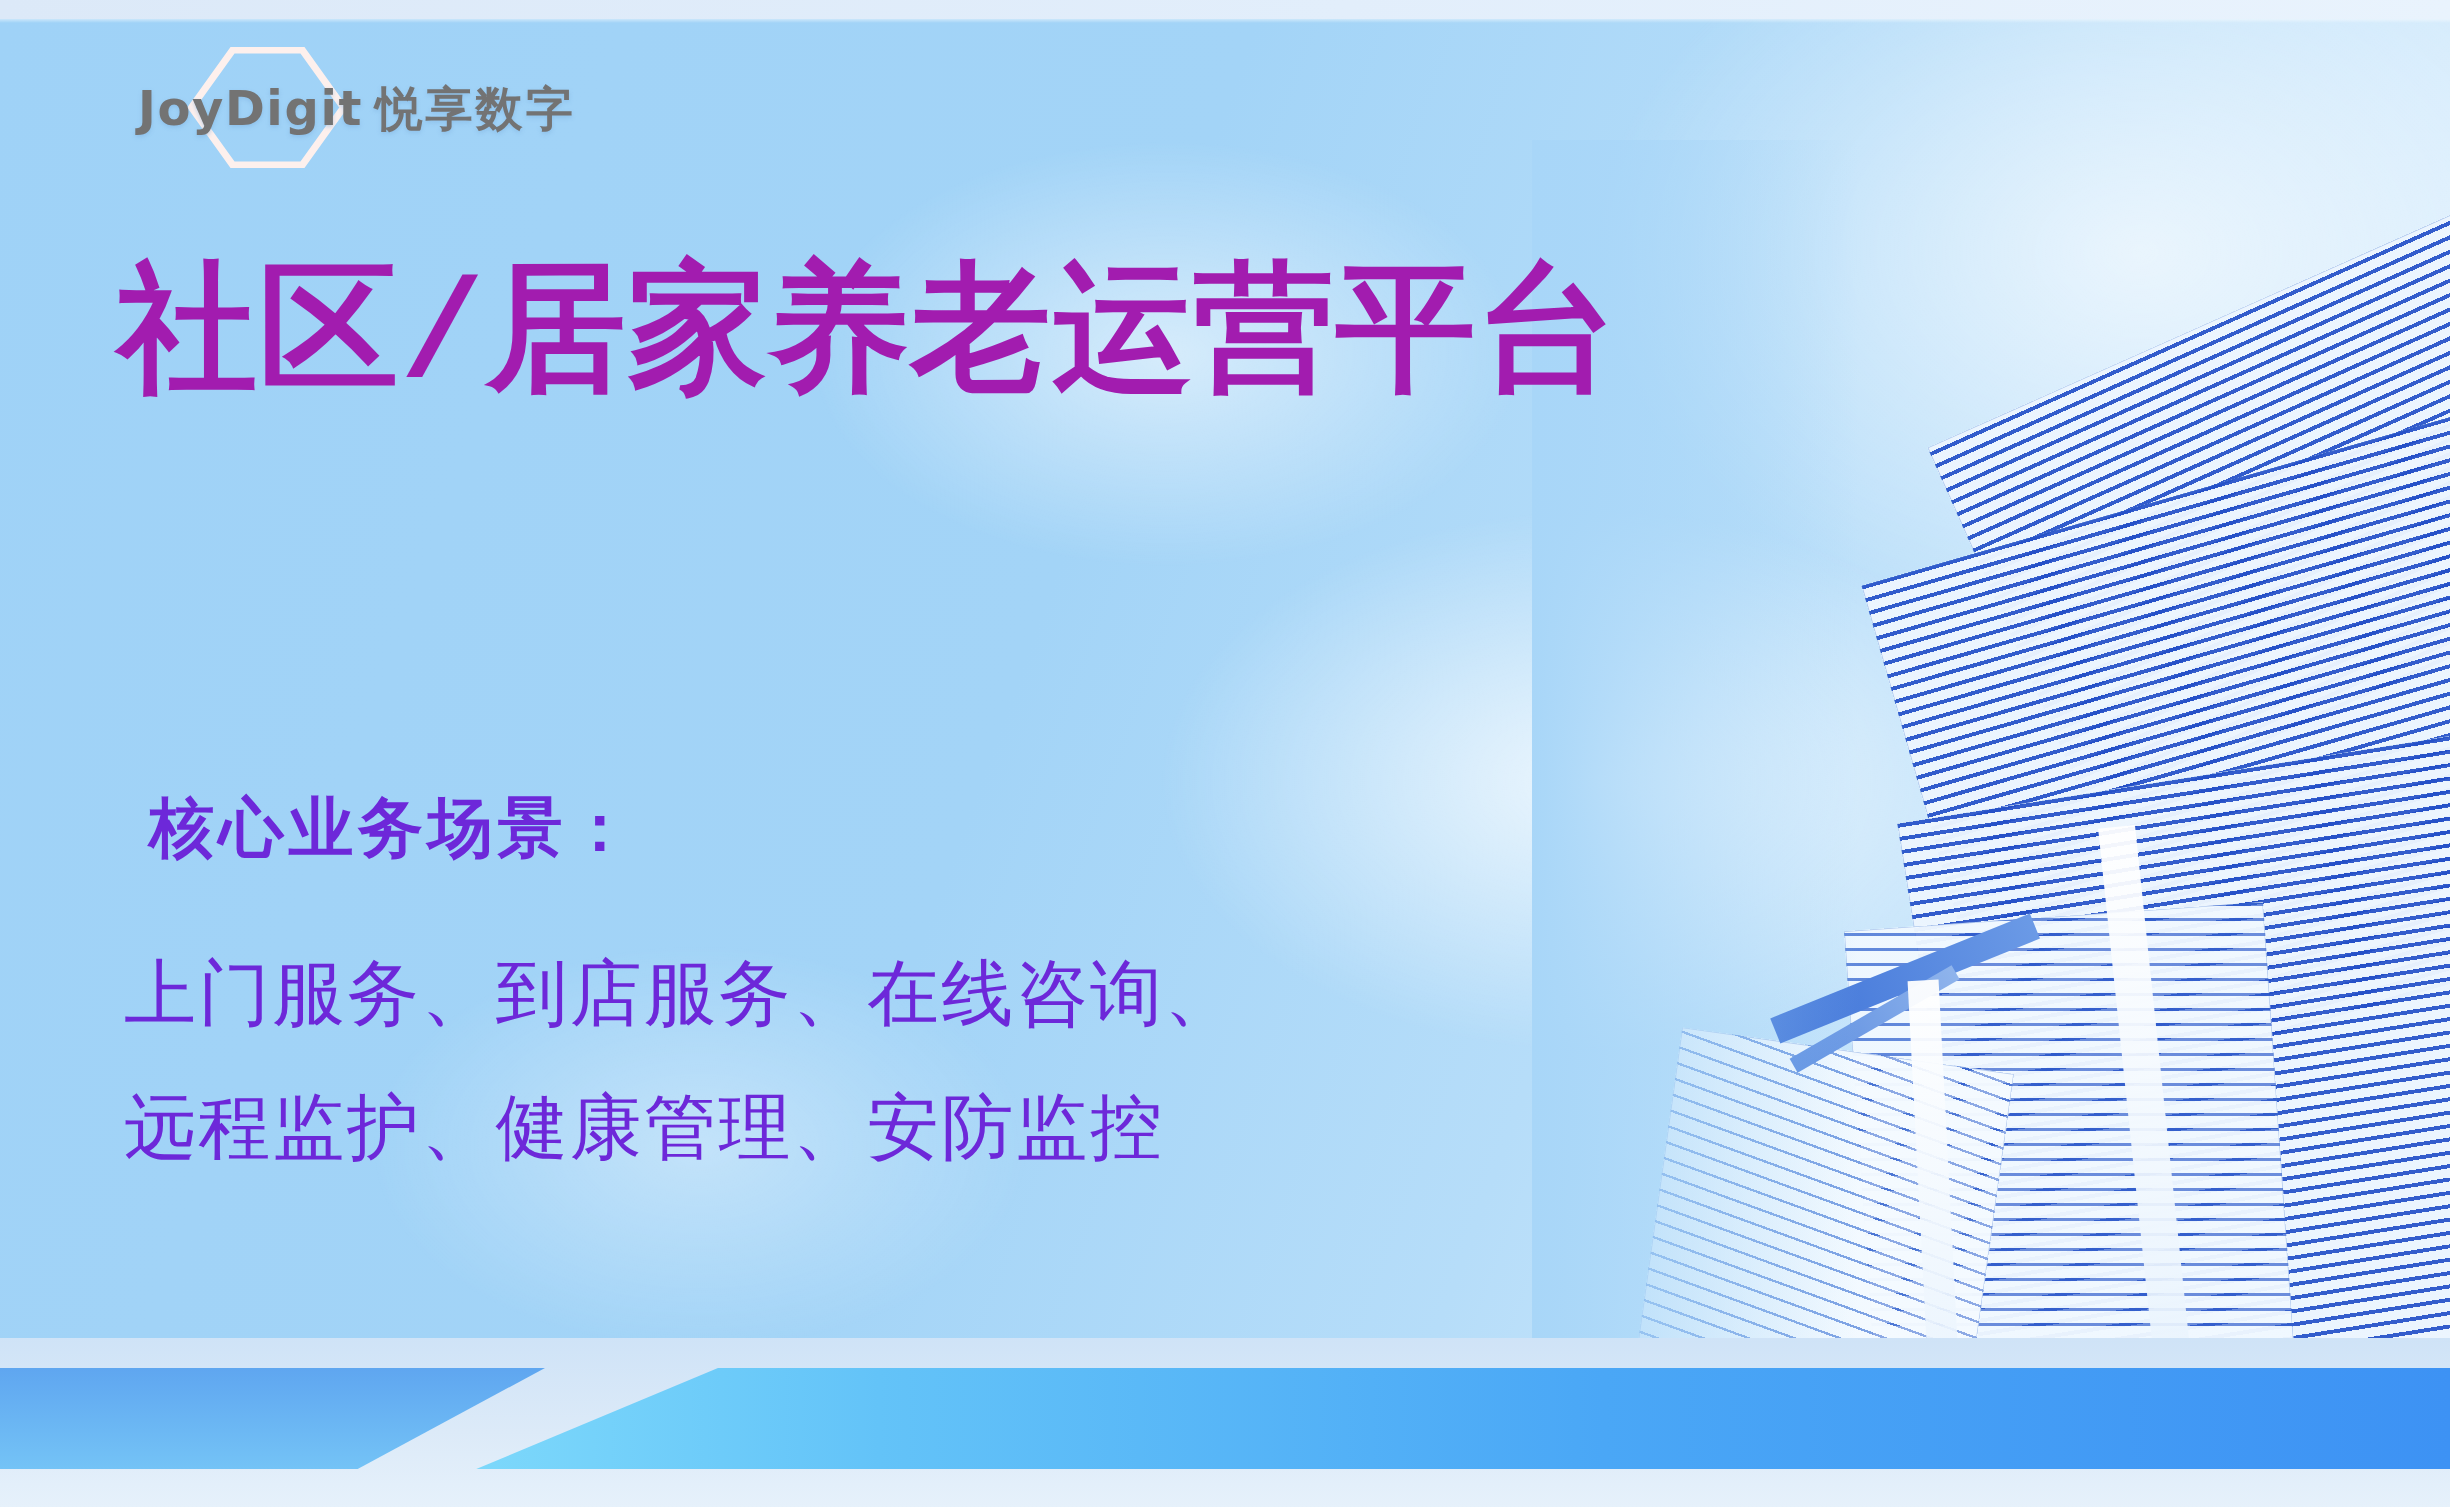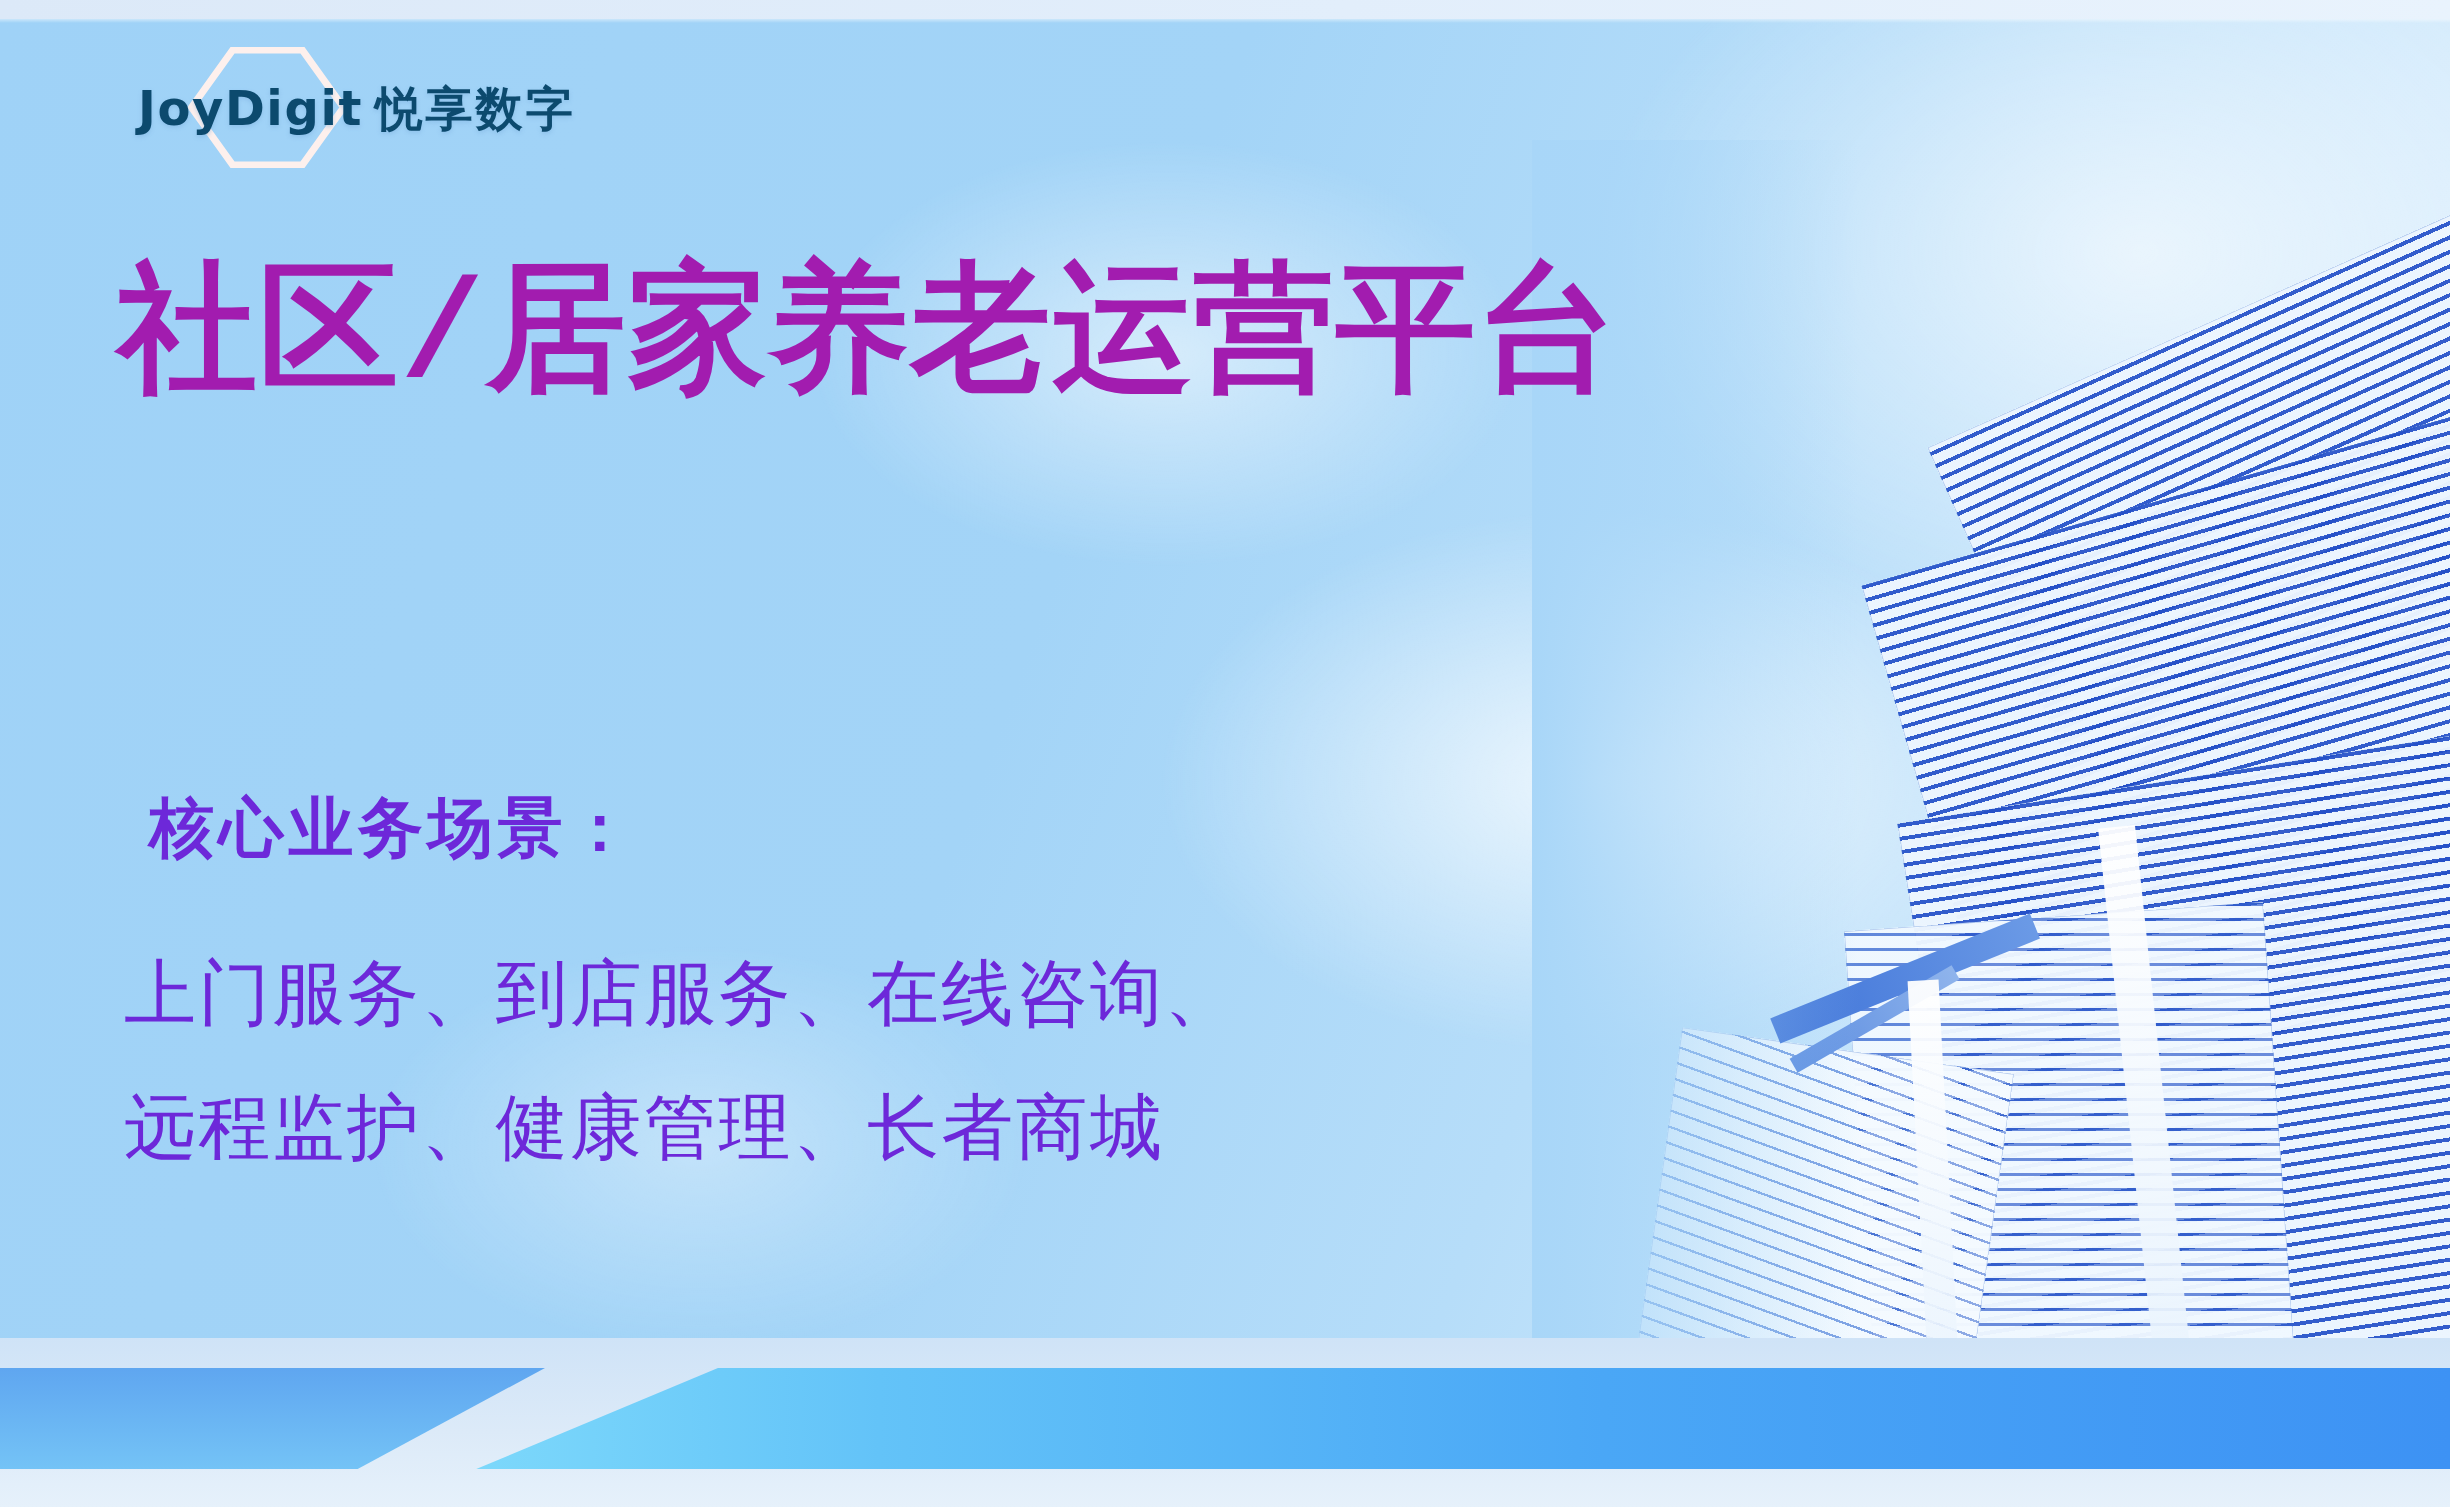--- a/index.html
+++ b/index.html
@@ -95,21 +95,21 @@
   .logo {
     position:absolute; left:138px; top:45px; width:327px; height:124px;
   }
   .hexagon {
     position:absolute; left:48px; top:1.6px; width:163px; height:121px;
   }
   .logo-text {
     position:absolute; left:0; top:33px;
     white-space:nowrap;
     font-size:48px; font-weight:700; letter-spacing:1.6px;
-    color:#0c4a6e;
+    color:#737373;
     font-family:"DejaVu Sans","Liberation Sans",sans-serif;
     text-shadow:0 1.6px 4.7px rgba(120,170,220,.45);
   }
   .logo-cn { font-size:47px; letter-spacing:3.1px; padding-left:12.4px; }
 
   
   .headline {
     position:absolute; left:117px; top:265px;
     font-size:140px; line-height:1.05; font-weight:900;
     color:#a21caf; letter-spacing:1.6px; white-space:nowrap;
@@ -193,21 +193,21 @@
       <span>JoyDigit</span><span class="logo-cn">悦享数字</span>
     </div>
   </div>
 
   <h1 class="headline">社区/居家养老运营平台</h1>
 
   <div class="section-label">核心业务场景：</div>
 
   <div class="body-lines">
     <div class="body-line">上门服务、到店服务、在线咨询、</div>
-    <div class="body-line">远程监护、健康管理、长者商城</div>
+    <div class="body-line">远程监护、健康管理、安防监控</div>
   </div>
 
   <div class="ribbon">
     <div class="base"></div>
     <div class="shape dark"></div>
     <div class="shape light"></div>
   </div>
 
 </div>
 

